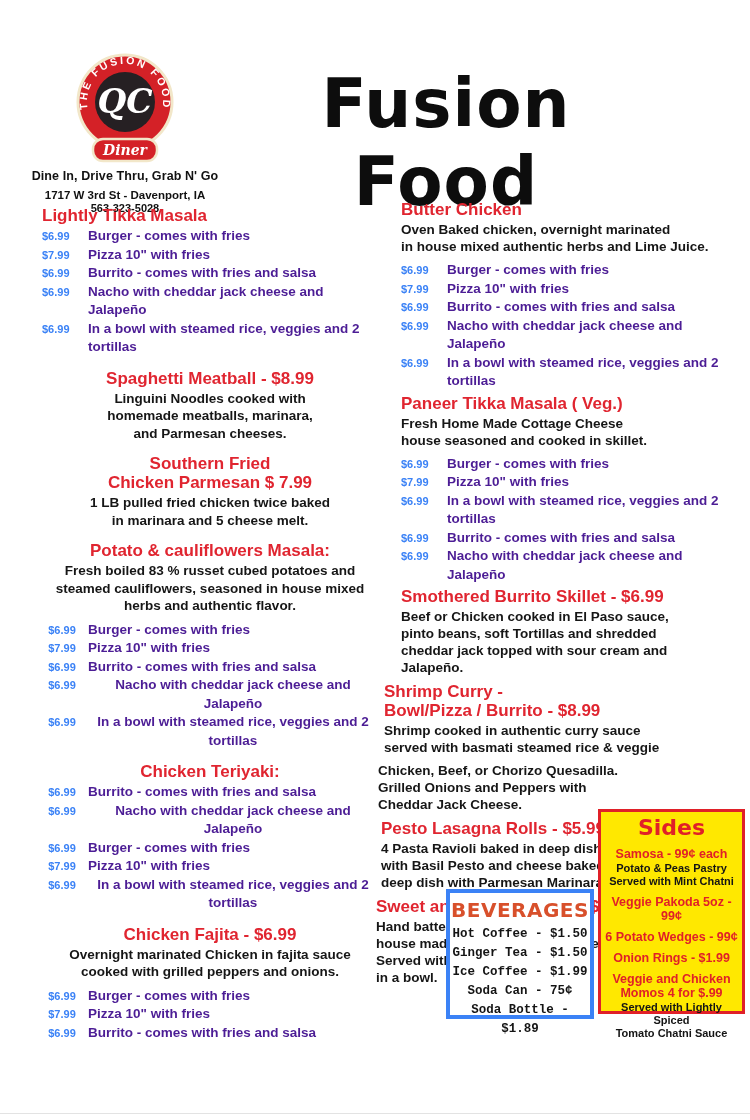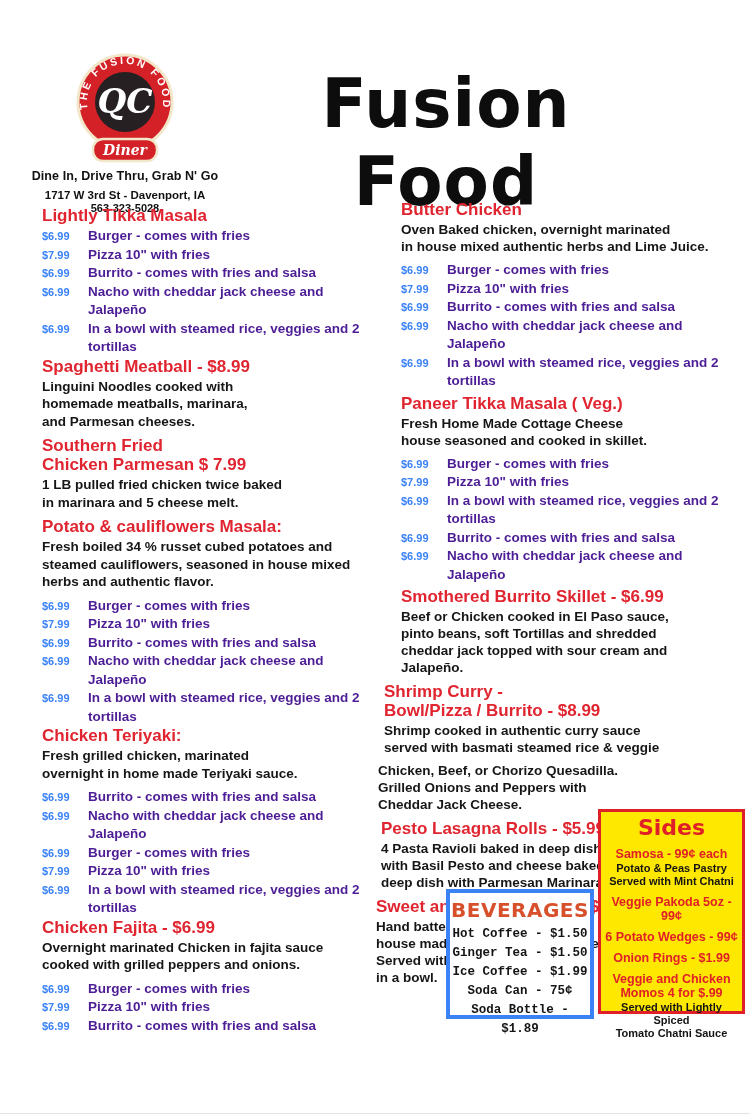--- a/index.html
+++ b/index.html
@@ -22,21 +22,21 @@
     font-family:"DejaVu Sans","Liberation Sans",sans-serif;
     transform:scaleY(1.02);
   }
 
   
   .col{position:absolute;}
   .col-left{left:42px;top:206px;width:336px;}
   .col-right{left:376px;top:176px;width:362px;margin-top:24px;}
 
   .menu-section{margin:0;}
-  .col-left  .menu-section + .menu-section{margin-top:0;}
+  .col-left  .menu-section + .menu-section{margin-top:12px;text-align:center;}
   .col-right .menu-section + .menu-section{margin-top:3px;}
 
   
   .col-right .menu-section:nth-child(-n+3){margin-left:25px;}
   .col-right .menu-section:nth-child(4){margin-left:8px;}
   .col-right .menu-section:nth-child(5){margin-left:2px;}
   .col-right .menu-section:nth-child(6){margin-left:5px;}
 
   .section-title{
     font-size:17px;line-height:19px;margin:0 0 2px 0;
@@ -149,21 +149,21 @@
 and Parmesan cheeses.</p>
       </section>
       <section class="menu-section">
         <h3 class="section-title">Southern Fried
 Chicken Parmesan $ 7.99</h3>
         <p class="section-desc">1 LB pulled fried chicken twice baked
 in marinara and 5 cheese melt.</p>
       </section>
       <section class="menu-section">
         <h3 class="section-title">Potato &amp; cauliflowers Masala:</h3>
-        <p class="section-desc">Fresh boiled 34 % russet cubed potatoes and
+        <p class="section-desc">Fresh boiled 83 % russet cubed potatoes and
 steamed cauliflowers, seasoned in house mixed
 herbs and authentic flavor.</p>
         <div class="item-list">
           <div class="menu-item">
             <span class="item-price">$6.99</span>
             <span class="item-label">Burger - comes with fries</span>
           </div>
           <div class="menu-item">
             <span class="item-price">$7.99</span>
             <span class="item-label">Pizza 10" with fries</span>
@@ -177,22 +177,20 @@
             <span class="item-label">Nacho with cheddar jack cheese and Jalapeño</span>
           </div>
           <div class="menu-item">
             <span class="item-price">$6.99</span>
             <span class="item-label">In a bowl with steamed rice, veggies and 2 tortillas</span>
           </div>
         </div>
       </section>
       <section class="menu-section">
         <h3 class="section-title">Chicken Teriyaki:</h3>
-        <p class="section-desc">Fresh grilled chicken, marinated
-overnight in home made Teriyaki sauce.</p>
         <div class="item-list">
           <div class="menu-item">
             <span class="item-price">$6.99</span>
             <span class="item-label">Burrito - comes with fries and salsa</span>
           </div>
           <div class="menu-item">
             <span class="item-price">$6.99</span>
             <span class="item-label">Nacho with cheddar jack cheese and Jalapeño</span>
           </div>
           <div class="menu-item">

